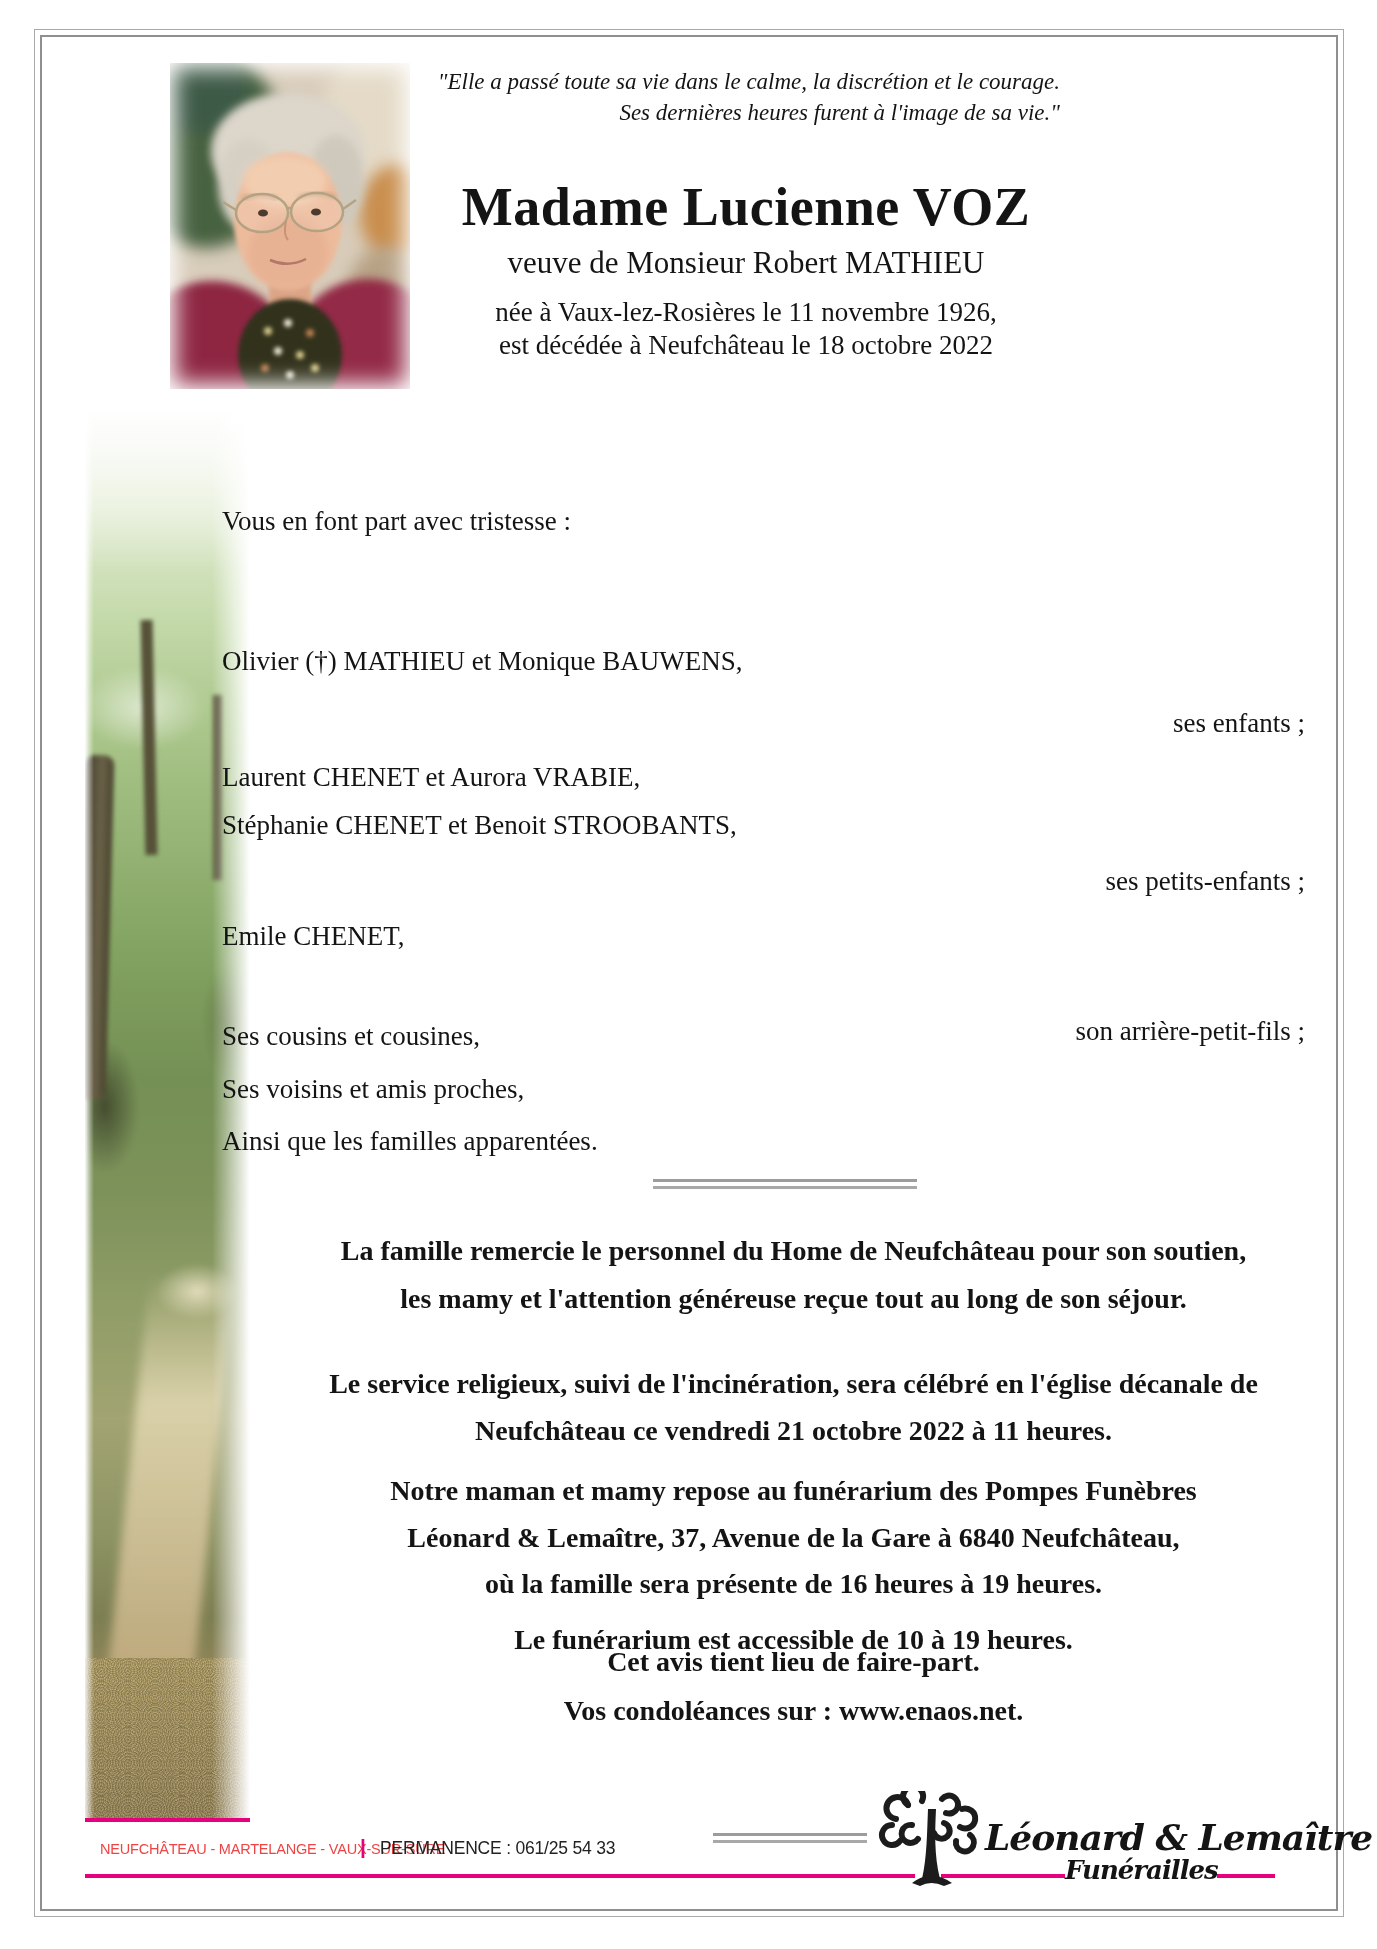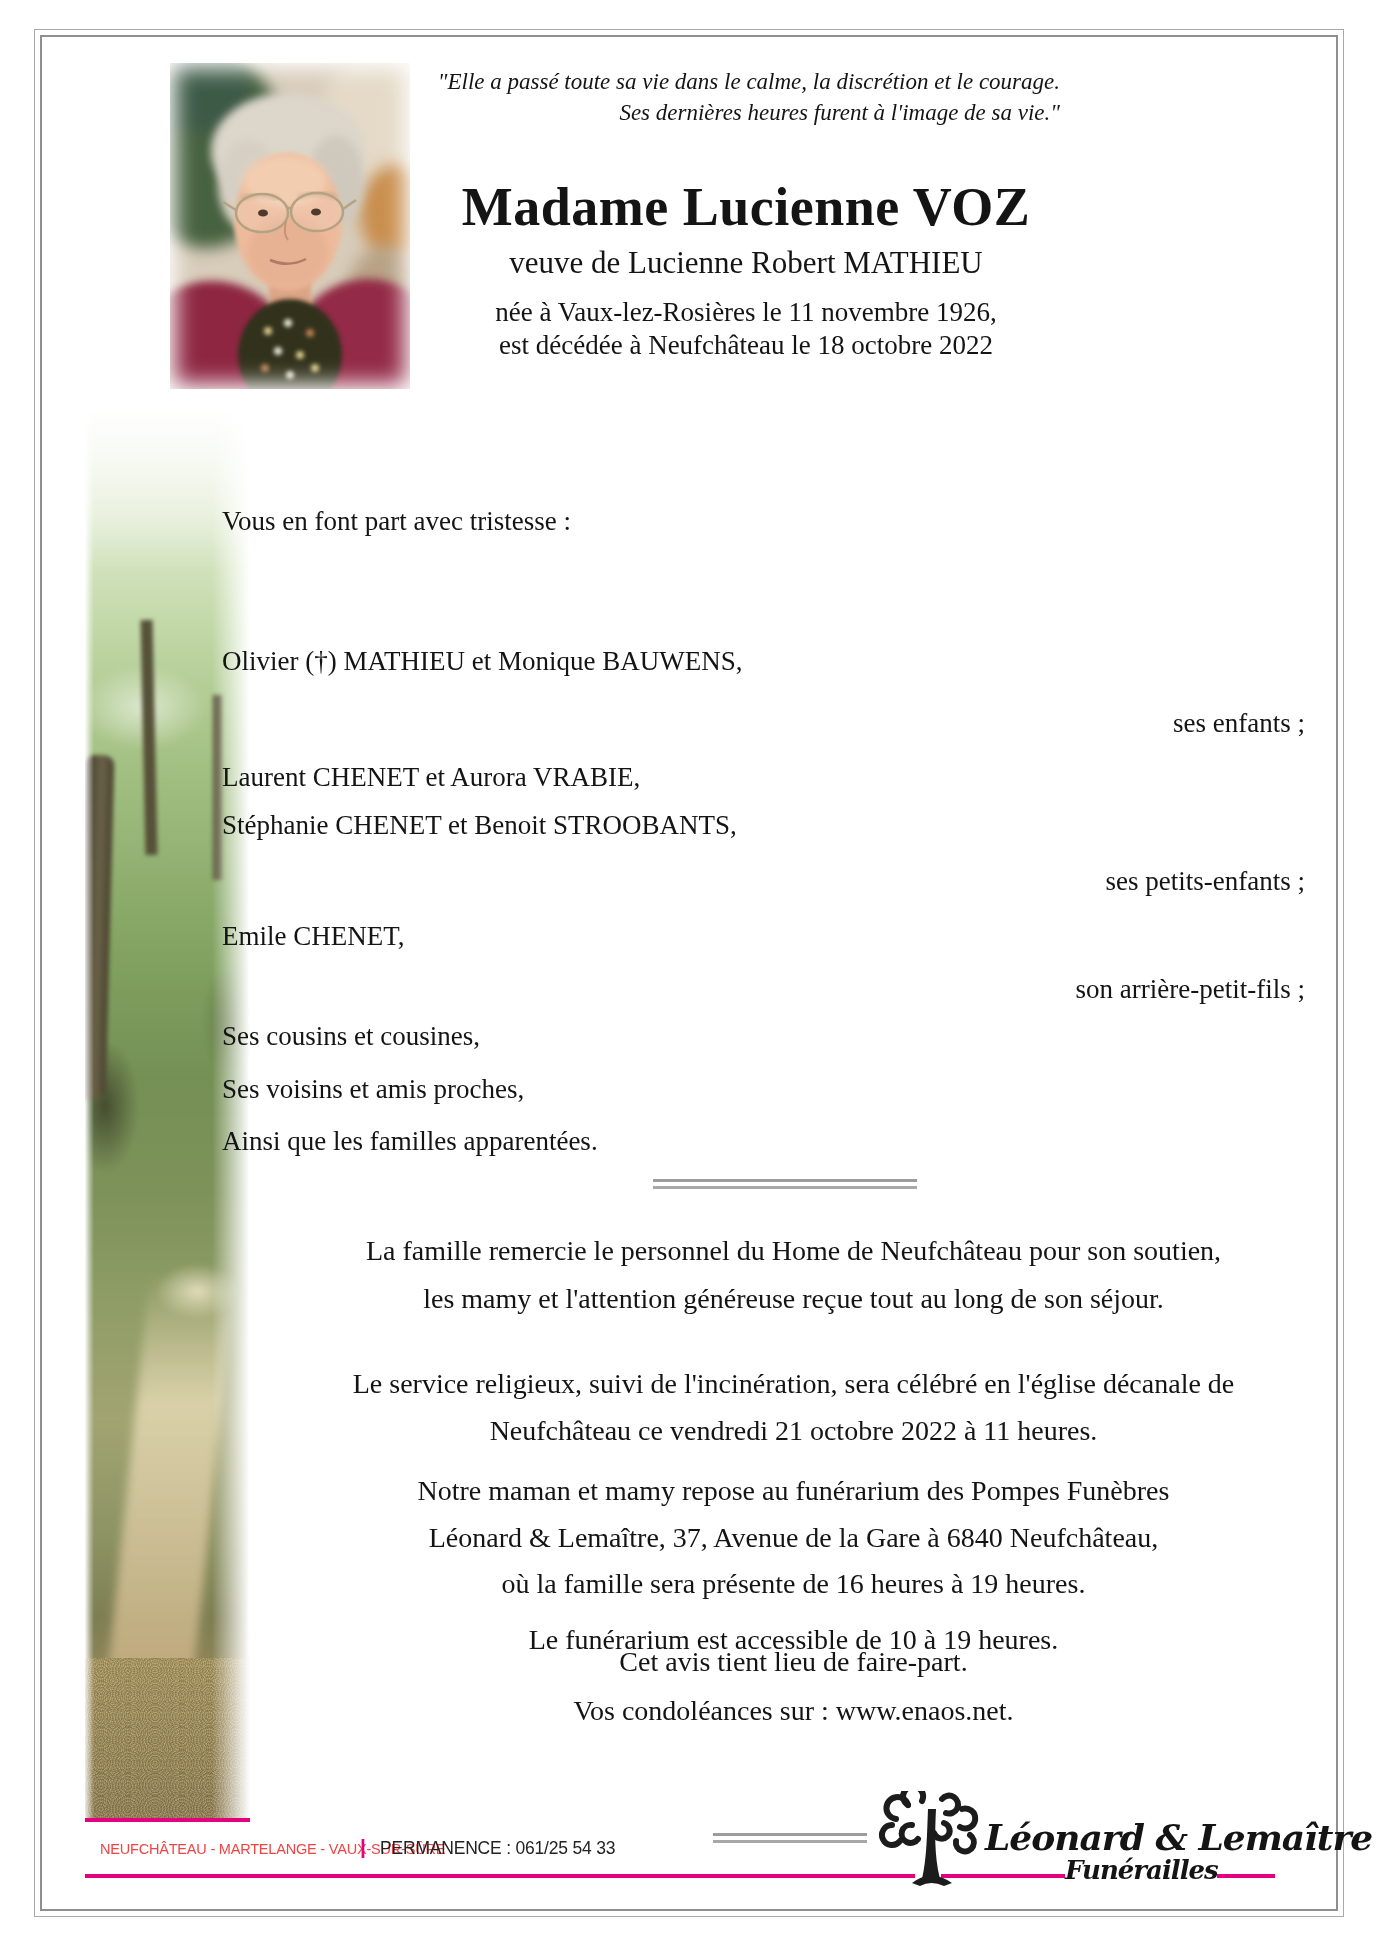--- a/index.html
+++ b/index.html
@@ -53,21 +53,21 @@
   .death{top:330px;font-size:27px;}
 
   .bline{position:absolute;font-size:27px;white-space:nowrap;}
   .bl{left:222px;}
   .br{right:72px;text-align:right;}
 
   .divider{position:absolute;left:653px;top:1179px;width:264px;}
   .divider .dl{height:3px;background:#9c9c9c;}
   .divider .dl + .dl{margin-top:4px;background:#a8a8a8;}
 
-  .cline{position:absolute;left:270px;right:60px;text-align:center;font-size:28px;font-weight:normal;white-space:nowrap;}
+  .cline{position:absolute;left:270px;right:60px;text-align:center;font-size:28px;font-weight:bold;white-space:nowrap;}
 
   
   .foot-locations{position:absolute;left:100px;top:1841px;font-family:"Liberation Sans",sans-serif;font-size:14.5px;letter-spacing:-.2px;color:#ef4444;white-space:nowrap;}
   .foot-sep{position:absolute;left:360px;top:1835px;font-family:"Liberation Sans",sans-serif;font-size:21px;font-weight:bold;}
   .foot-permanence{position:absolute;left:380px;top:1838px;font-family:"Liberation Sans",sans-serif;font-size:17.5px;letter-spacing:-.2px;color:#222;white-space:nowrap;}
   .foot-grayline{position:absolute;left:713px;top:1833px;width:154px;}
   .foot-grayline .dl{height:3px;background:#9c9c9c;}
   .foot-grayline .dl + .dl{margin-top:4px;background:#a8a8a8;}
   .pinkline{position:absolute;top:1874px;height:4px;}
   .pl-main{left:85px;width:830px;}
@@ -167,32 +167,32 @@
     <div class="fade-left"></div>
   </div>
   <div class="forest-underline accent-bg" style="background: rgb(229, 0, 125);"></div>
 
   <div class="quote">
     <div>"Elle a passé toute sa vie dans le calme, la discrétion et le courage.</div>
     <div>Ses dernières heures furent à l'image de sa vie."</div>
   </div>
 
   <div class="hdr title">Madame Lucienne VOZ</div>
-  <div class="hdr subtitle">veuve de Lucienne Robert MATHIEU</div>
+  <div class="hdr subtitle">veuve de Monsieur Robert MATHIEU</div>
   <div class="hdr birth">née à Vaux-lez-Rosières le 11 novembre 1926,</div>
   <div class="hdr death">est décédée à Neufchâteau le 18 octobre 2022</div>
 
   <div class="bline bl" style="top:506px">Vous en font part avec tristesse :</div>
   <div class="bline bl" style="top:646px">Olivier (†) MATHIEU et Monique BAUWENS,</div>
   <div class="bline br" style="top:708px">ses enfants ;</div>
   <div class="bline bl" style="top:762px">Laurent CHENET et Aurora VRABIE,</div>
   <div class="bline bl" style="top:810px">Stéphanie CHENET et Benoit STROOBANTS,</div>
   <div class="bline br" style="top:866px">ses petits-enfants ;</div>
   <div class="bline bl" style="top:921px">Emile CHENET,</div>
-  <div class="bline br" style="top:974px">son arrière-petit-fils ;</div>
+  <div class="bline br" style="top:1016px">son arrière-petit-fils ;</div>
   <div class="bline bl" style="top:1021px">Ses cousins et cousines,</div>
   <div class="bline bl" style="top:1074px">Ses voisins et amis proches,</div>
   <div class="bline bl" style="top:1126px">Ainsi que les familles apparentées.</div>
 
   <div class="divider">
     <div class="dl"></div>
     <div class="dl"></div>
   </div>
 
   <div class="cline" style="top:1235px">La famille remercie le personnel du Home de Neufchâteau pour son soutien,</div>

